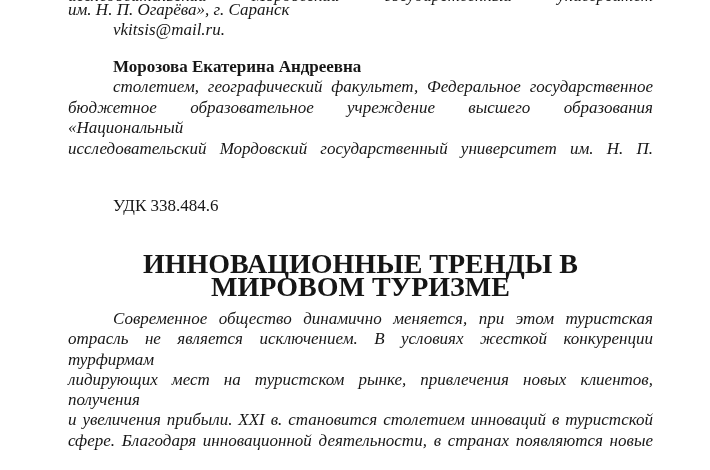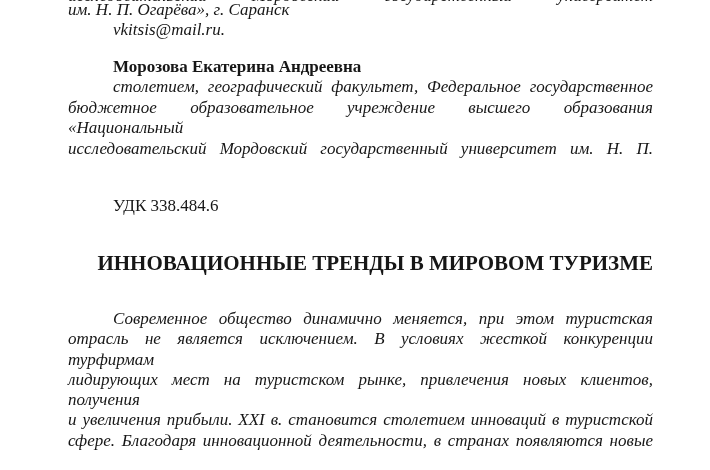--- a/index.html
+++ b/index.html
@@ -31,23 +31,23 @@
   }
   .indent { padding-left: 45px; }
   .name-line {
     font-style: normal;
     font-weight: bold;
   }
   .udk-line { font-style: normal; }
   .title-line {
     font-style: normal;
     font-weight: bold;
-    font-size: 21px;
+    font-size: 28px;
     line-height: 23px;
-    text-align: right;
+    text-align: center;
     white-space: normal;
   }
   .abstract .line { line-height: 20.3px; }
 </style>
 </head>
 <body>
 
 <div class="page">
 
   <div class="col" style="top: -14px;">

